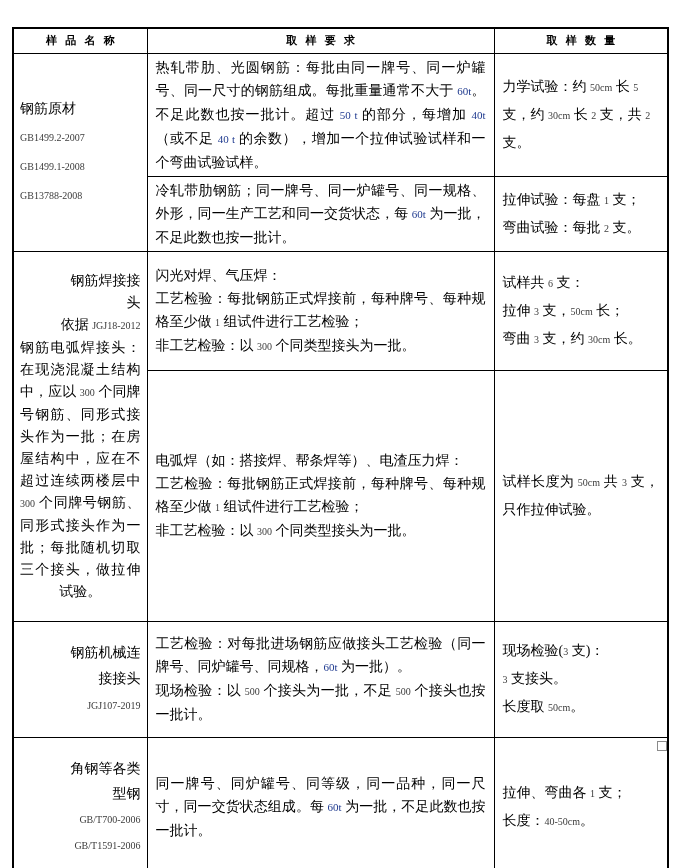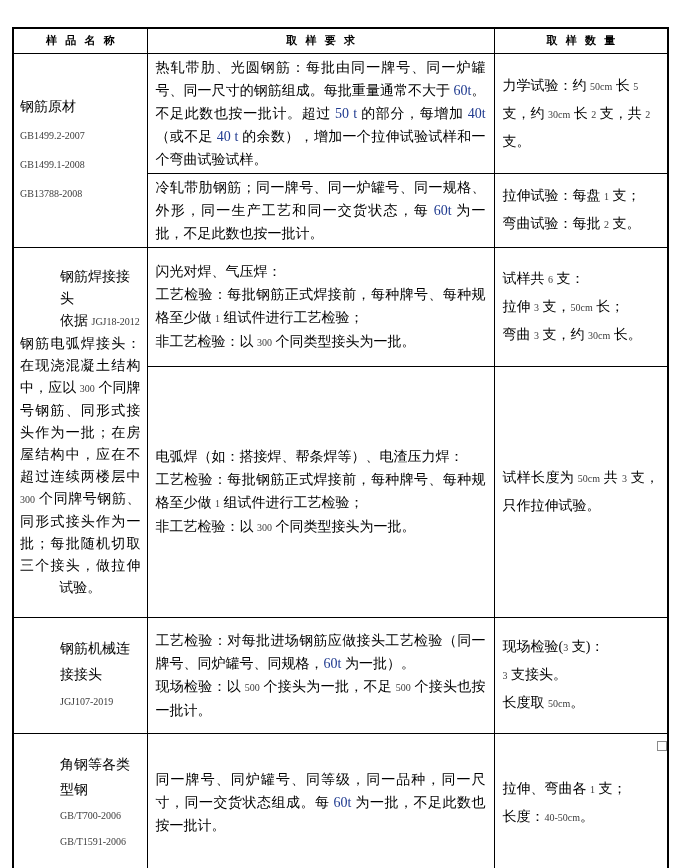--- a/index.html
+++ b/index.html
@@ -12,25 +12,25 @@
   th.hd{font-size:11px;font-weight:bold;text-align:center;word-spacing:0.5em;padding:2px 0;}
   .h-hdr{height:25px}.h-1a{height:111px}.h-1b{height:67px}.h-2a{height:83px}
   .h-2b{height:208px}.h-3{height:93px}.h-4{height:77px}
   .c1{padding:18px 6px;font-size:14px;line-height:26px;}
   .c2{padding:2px 8px;font-size:14px;line-height:23px;}
   .c3{padding:2px 8px;font-size:14px;line-height:27px;}
   .lh28{line-height:28px;}
   .lh22{line-height:22px;}
   .para{margin:0;}
   .p-l{text-align:left;}
-  .p-c{text-align:left;margin-left:40px;}
+  .p-c{text-align:right;margin-left:40px;}
   .p-j{text-align:justify;}
   .p-jc{text-align:justify;text-align-last:center;}
   .seg-lat{color:#3b3b3b;font-size:10px;}
-  .seg-blue{color:#1f3a8f;font-size:14px;}
+  .seg-blue{color:#1f3a8f;font-size:11px;}
   .anchor{position:absolute;left:657px;top:741px;width:8px;height:8px;
           border:1px solid #8a8a8a;background:#fff;}
 </style>
 </head>
 <body>
 
 <div class="page">
 
   <table class="doc">
     <colgroup>

